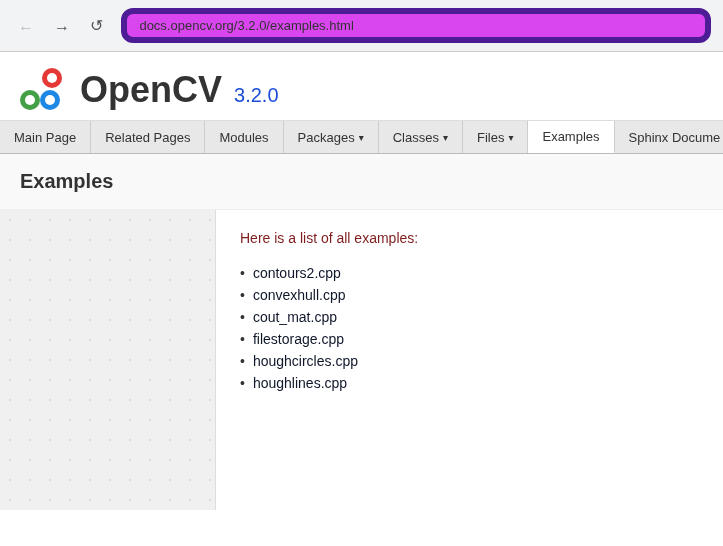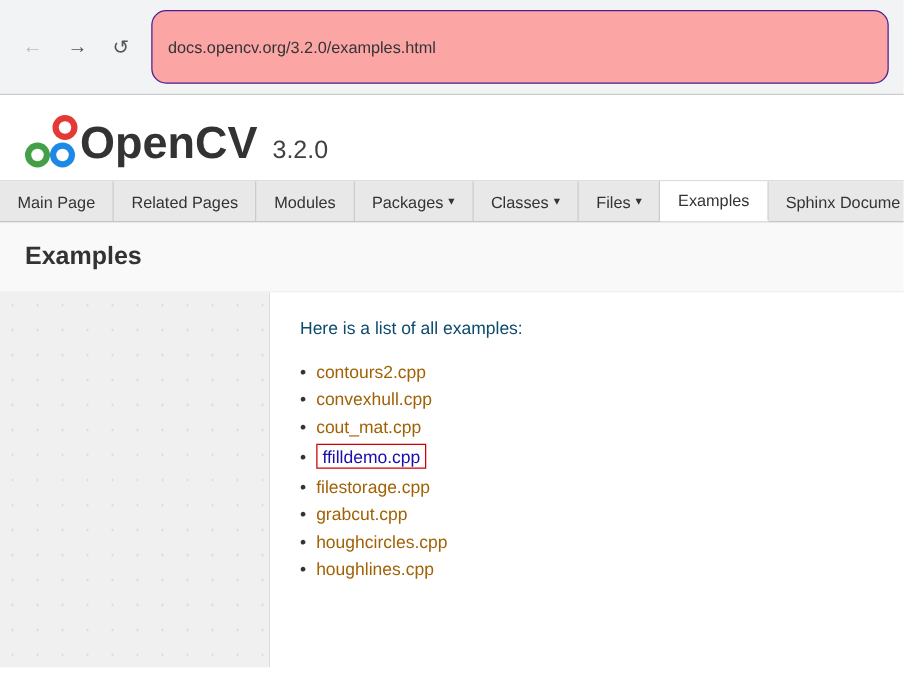--- a/index.html
+++ b/index.html
@@ -20,44 +20,45 @@
       border: none;
       cursor: pointer;
       font-size: 16px;
       color: #555;
       padding: 2px 6px;
       border-radius: 50%;
     }
     .nav-btn.disabled { color: #bbb; cursor: default; }
     .address-bar {
       flex: 1;
-      background: #fca5a5;
-      border: 1px solid #4c1d95;
+      background: #d946ef;
+      border: 6px solid #4c1d95;
       border-radius: 12px;
-      padding: 21px 12px;
+      padding: 4px 12px;
       font-size: 13px;
       color: #333;
     }
 
     
     .page-header {
       background: #fff;
       padding: 16px 20px 8px 20px;
       display: flex;
       align-items: center;
+      gap: 16px;
       border-bottom: 1px solid #ddd;
     }
     .opencv-logo {
       width: 44px;
       height: 44px;
       position: relative;
     }
     .header-text { display: flex; flex-direction: column; }
     .header-title { font-size: 36px; font-weight: bold; color: #333; display: flex; align-items: baseline; gap: 12px; }
-    .header-version { font-size: 20px; color: #404040; font-weight: normal; }
+    .header-version { font-size: 20px; color: #1d4ed8; font-weight: normal; }
     .header-subtitle { font-size: 13px; color: #555; }
 
     
     .nav-bar {
       background: #e8e8e8;
       border-bottom: 1px solid #bbb;
       display: flex;
       align-items: stretch;
     }
     .nav-item {
@@ -105,40 +106,40 @@
 
     
     .main-content {
       flex: 1;
       padding: 20px 24px;
       border-left: 1px solid #ddd;
       background: #fff;
     }
     .intro-text {
       margin-bottom: 16px;
-      color: #0c4a6e;
+      color: #7f1d1d;
       font-size: 14px;
     }
     .examples-list {
       list-style: none;
       padding: 0;
     }
     .examples-list li {
       padding: 3px 0;
       display: flex;
       align-items: center;
       gap: 8px;
     }
     .examples-list li::before {
       content: '•';
       color: #333;
       font-size: 14px;
     }
     .examples-list li a {
-      color: #a16207;
+      color: #0f172a;
       text-decoration: none;
       font-size: 14px;
     }
     .examples-list li.highlighted a {
       border: 1px solid #cc0000;
       padding: 1px 4px;
       color: #1a0dab;
     }
   </style>
 </head>
@@ -208,30 +209,24 @@
     <ul class="examples-list">
       <li>
         <a>contours2.cpp</a>
       </li>
       <li>
         <a>convexhull.cpp</a>
       </li>
       <li>
         <a>cout_mat.cpp</a>
       </li>
-      <li class="highlighted">
-        <a>ffilldemo.cpp</a>
-      </li>
       <li>
         <a>filestorage.cpp</a>
       </li>
       <li>
-        <a>grabcut.cpp</a>
-      </li>
-      <li>
         <a>houghcircles.cpp</a>
       </li>
       <li>
         <a>houghlines.cpp</a>
       </li>
     </ul>
   </div>
 </div>
 
 </body></html>

